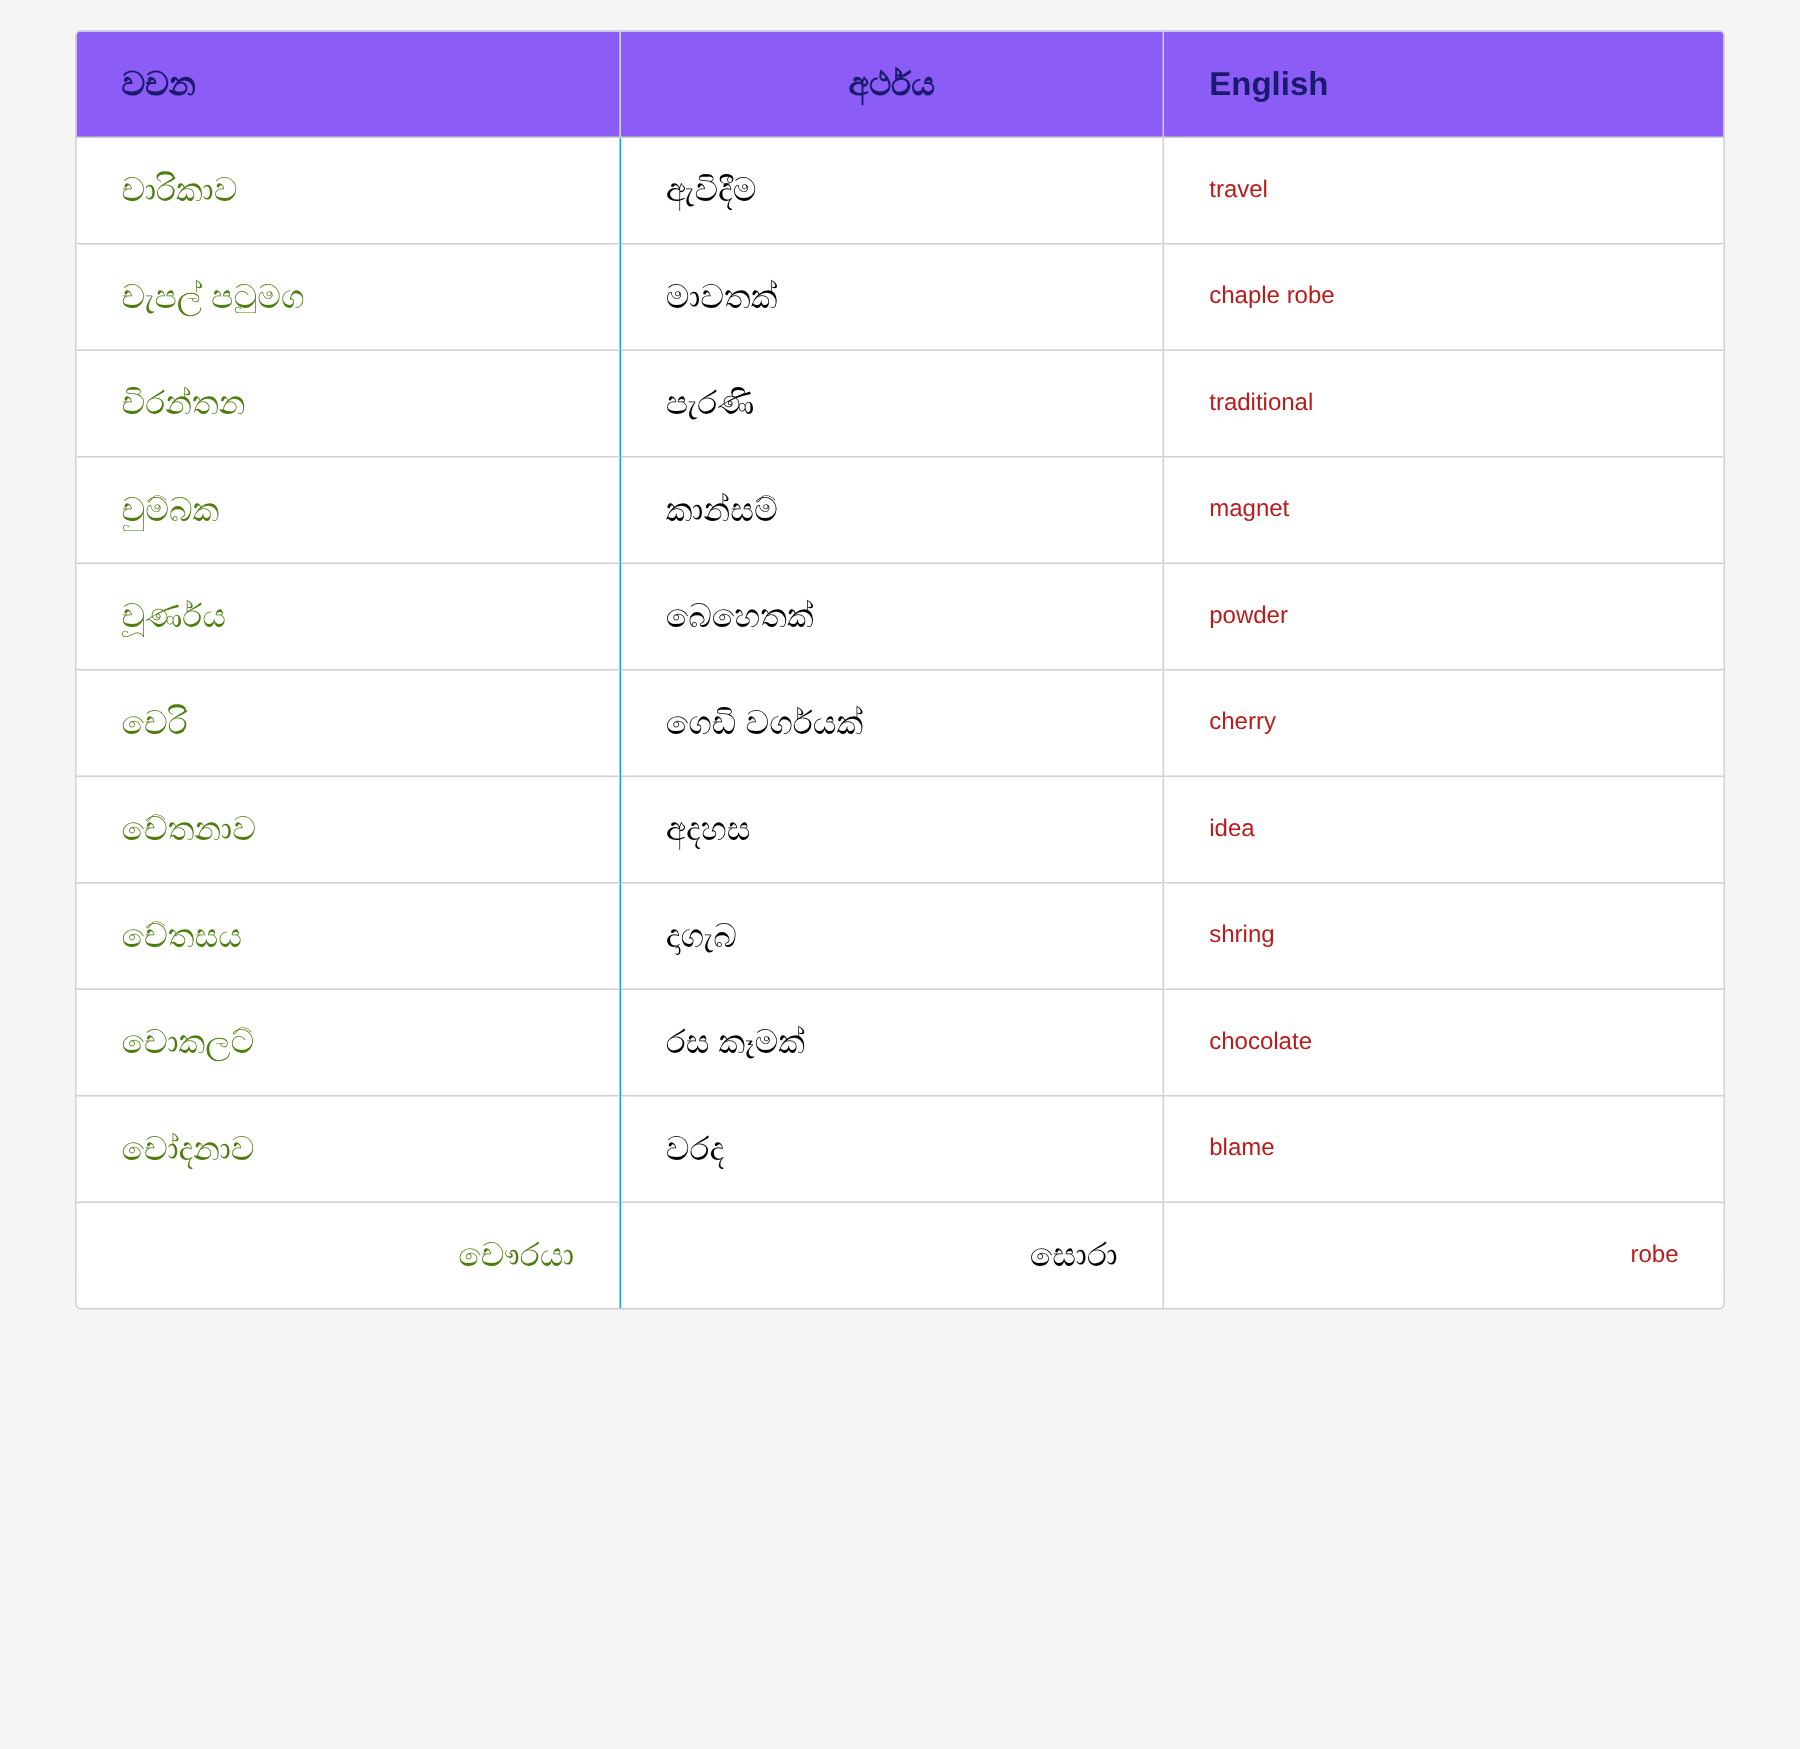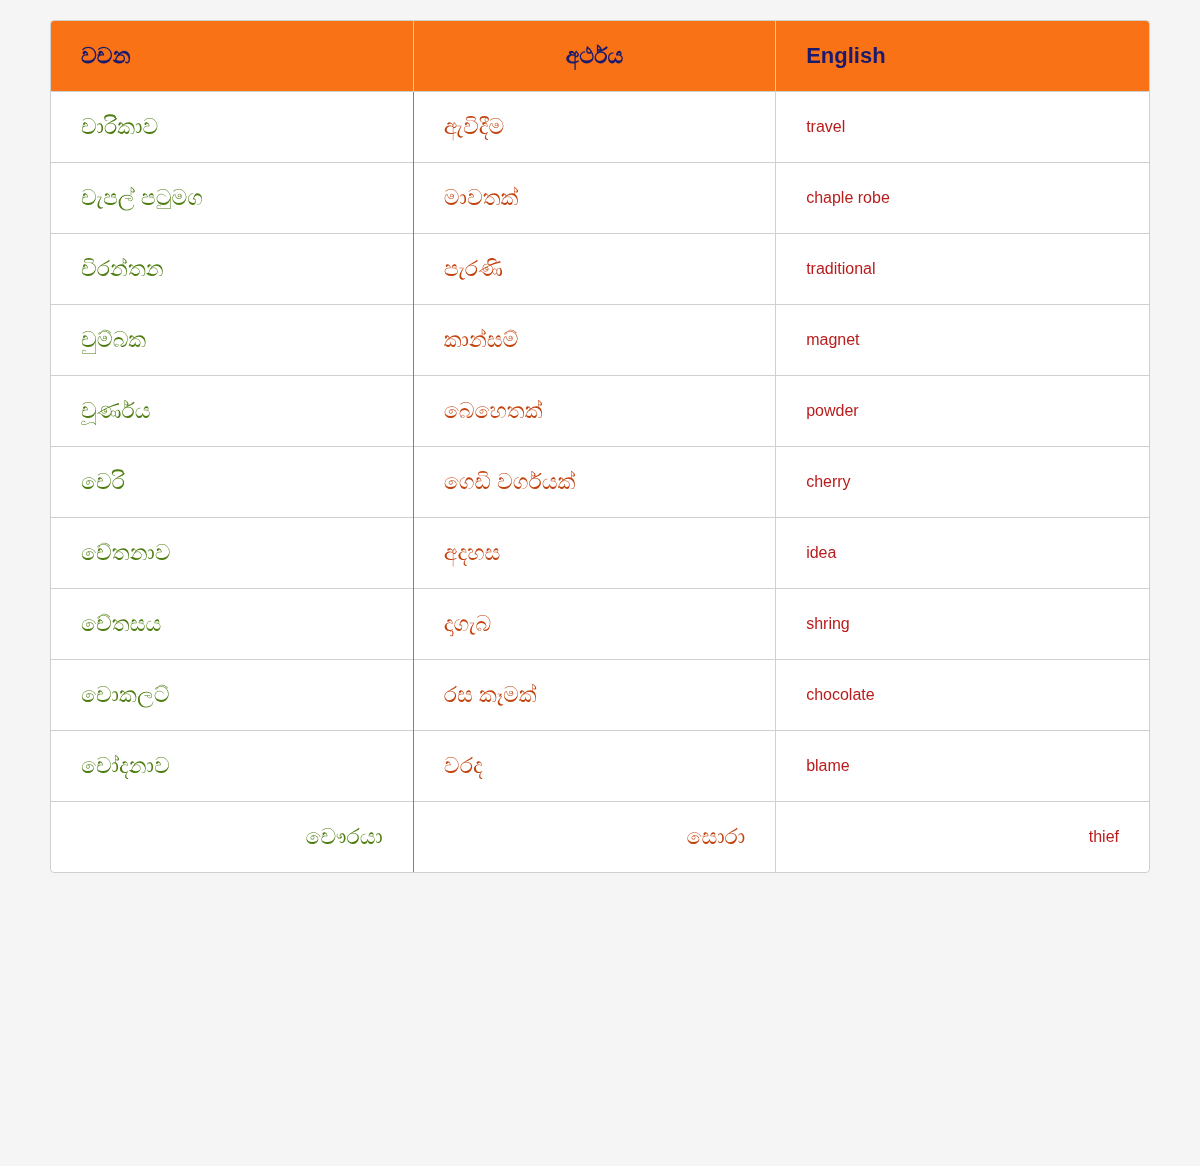--- a/index.html
+++ b/index.html
@@ -23,21 +23,21 @@
       width: 1100px;
       overflow: hidden;
     }
 
     table {
       width: 100%;
       border-collapse: collapse;
     }
 
     thead tr {
-      background: #f97316;
+      background: #8b5cf6;
     }
 
     thead th {
       padding: 22px 30px;
       text-align: left;
       font-size: 22px;
       border-bottom: 1px solid #d0d0d0;
     }
 
     thead th:nth-child(1) {
@@ -76,21 +76,21 @@
       vertical-align: middle;
     }
 
     tbody td:nth-child(1) {
       color: #4d7c0f;
       border-right: 1px solid #0ea5e9;
       font-size: 22px;
     }
 
     tbody td:nth-child(2) {
-      color: #c2410c;
+      color: #000000;
       border-right: 1px solid #d0d0d0;
       font-size: 22px;
     }
 
     tbody td:nth-child(3) {
       color: #b91c1c;
       font-size: 16px;
     }
   </style>
 </head>
@@ -152,17 +152,17 @@
           <td>chocolate</td>
         </tr>
         <tr>
           <td>චෝදනාව</td>
           <td>වරද</td>
           <td>blame</td>
         </tr>
         <tr>
           <td>චෞරයා</td>
           <td>සොරා</td>
-          <td>thief</td>
+          <td>robe</td>
         </tr>
       </tbody>
   </table>
 </div>
 
 </body></html>

